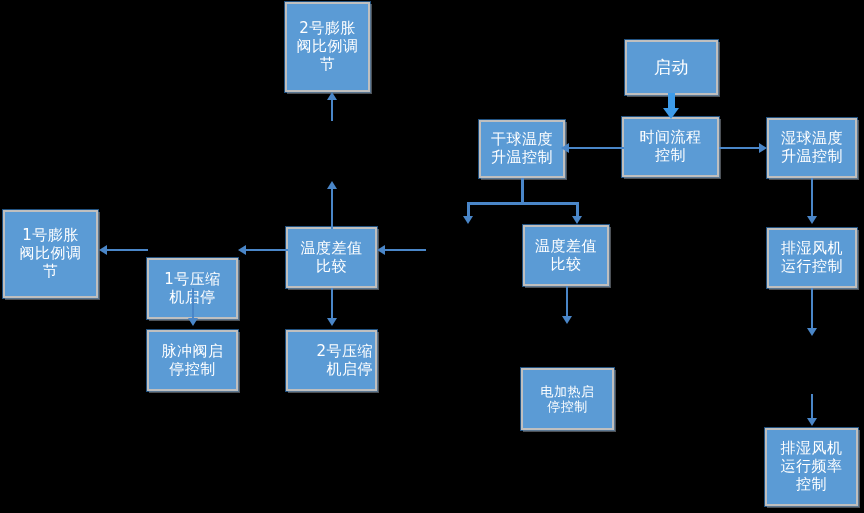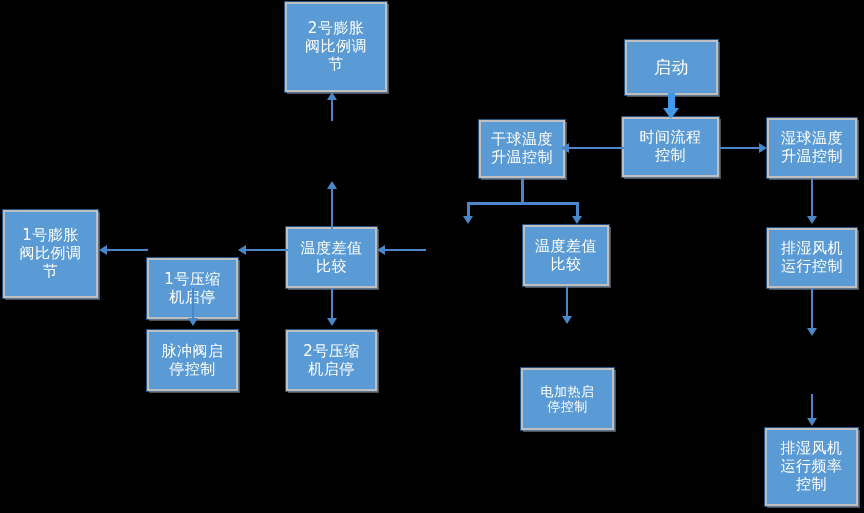--- a/index.html
+++ b/index.html
@@ -86,33 +86,33 @@
 升温控制</span></div>
   <div class="node" id="n-temp_diff_mid" style="left: 523px; top: 225px; width: 86px; height: 61px; font-size: 15px;"><span class="txt">温度差值
 比较</span></div>
   <div class="node" id="n-heater" style="left: 521px; top: 328px; width: 93px; height: 62px; font-size: 13px; margin-top: 40px;"><span class="txt">电加热启
 停控制</span></div>
   <div class="node" id="n-dehum_run" style="left: 767px; top: 228px; width: 90px; height: 60px; font-size: 15px;"><span class="txt">排湿风机
 运行控制</span></div>
   <div class="node" id="n-dehum_freq" style="left: 765px; top: 428px; width: 93px; height: 78px; font-size: 15px;"><span class="txt">排湿风机
 运行频率
 控制</span></div>
-  <div class="node" id="n-valve2" style="left: 285px; top: 2px; width: 102px; height: 90px; font-size: 15px;"><span class="txt">2号膨胀
+  <div class="node" id="n-valve2" style="left: 285px; top: 2px; width: 85px; height: 90px; font-size: 15px;"><span class="txt">2号膨胀
 阀比例调
 节</span></div>
   <div class="node" id="n-temp_diff_left" style="left: 286px; top: 227px; width: 91px; height: 61px; font-size: 15px;"><span class="txt">温度差值
 比较</span></div>
   <div class="node" id="n-comp1" style="left: 147px; top: 227px; width: 91px; height: 61px; font-size: 15px; margin-top: 31px;"><span class="txt">1号压缩
 机启停</span></div>
   <div class="node" id="n-valve1" style="left: 3px; top: 210px; width: 95px; height: 88px; font-size: 15px;"><span class="txt">1号膨胀
 阀比例调
 节</span></div>
   <div class="node" id="n-pulse_valve" style="left: 147px; top: 330px; width: 91px; height: 61px; font-size: 15px;"><span class="txt">脉冲阀启
 停控制</span></div>
-  <div class="node" id="n-comp2" style="left: 286px; top: 330px; width: 91px; height: 61px; font-size: 15px;"><span class="txt">2号压缩
+  <div class="node" id="n-comp2" style="left: 286px; top: 330px; width: 91px; height: 61px; font-size: 15px; text-align: right;"><span class="txt">2号压缩
 机启停</span></div>
 
   <div class="edge thick" style="left:668px; top:93px; height:18px;"></div>
   <div class="arrow thick-down" style="left:663px; top:108px;"></div>
 
   <div class="edge h" style="left:568px; top:147px; width:56px;"></div>
   <div class="arrow left" style="left:561px; top:143px;"></div>
 
   <div class="edge h" style="left:719px; top:147px; width:42px;"></div>
   <div class="arrow right" style="left:759px; top:143px;"></div>

